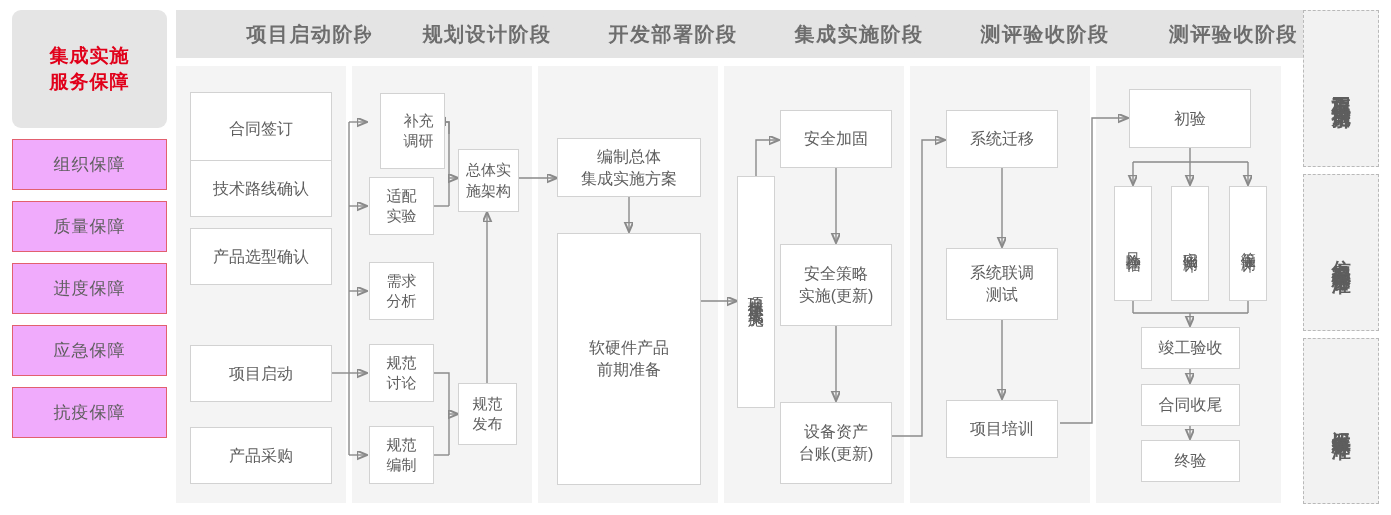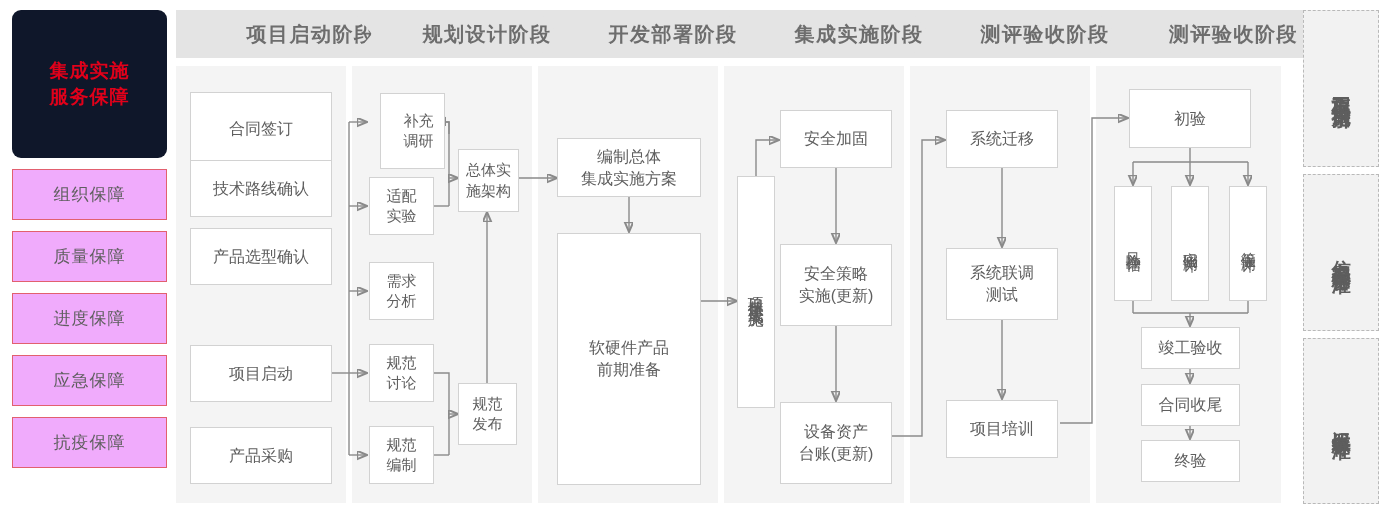--- a/index.html
+++ b/index.html
@@ -7,22 +7,22 @@
     width:1391px;height:515px;
     background:#ffffff;
     font-family:"Liberation Sans","DejaVu Sans",sans-serif;
     overflow:hidden;
   }
   #stage{position:relative;width:1391px;height:515px;}
 
   
   .left-col{position:absolute;left:12px;top:10px;width:155px;}
   .hero{
-    width:155px;height:148px;border-radius:9px;
-    background:#0f172a;
+    width:155px;height:118px;border-radius:9px;
+    background:#e5e5e5;
     display:flex;align-items:center;justify-content:center;
     text-align:center;
     color:#e1001a;font-weight:bold;font-size:19px;line-height:1.35;
     letter-spacing:1px;
   }
   .guar{
     width:153px;height:49px;margin-top:11px;
     border:1.6px solid #e2606f;background:#f0abfc;
     display:flex;align-items:center;justify-content:center;
     color:#5e5e5e;font-size:17px;letter-spacing:1px;

